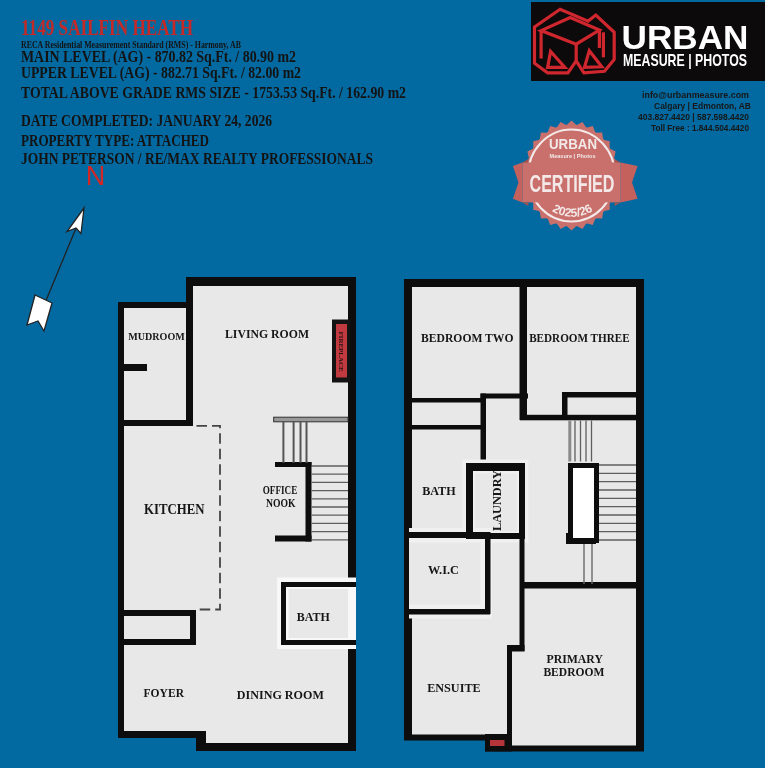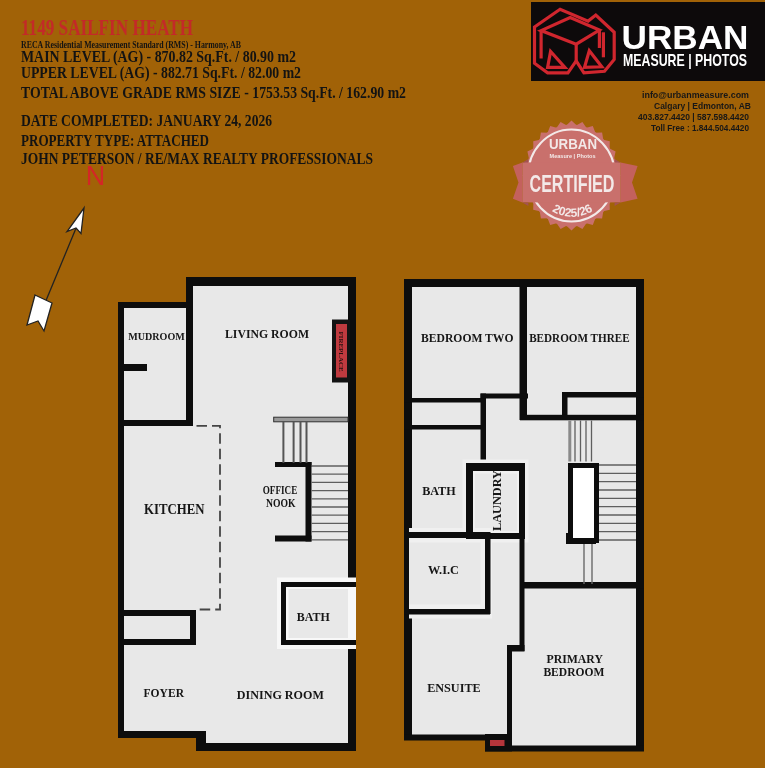--- a/index.html
+++ b/index.html
@@ -1,16 +1,16 @@
 <!DOCTYPE html>
 <html><head>
 <meta charset="utf-8">
 <style>
   html,body{margin:0;padding:0;background:#fff;}
-  #page{position:relative;width:765px;height:768px;background:#a16207;overflow:hidden;
+  #page{position:relative;width:765px;height:768px;background:#0369a1;overflow:hidden;
         font-family:"Liberation Serif", serif;}
 </style>
 </head>
 <body>
 <div id="page">
 
   <svg style="position:absolute;left:0;top:0;" width="520" height="180" viewBox="0 0 520 180">
     <g font-family="Liberation Serif, serif" font-weight="bold" fill="#131313">
 
       <text x="21" y="35.2" font-size="22.5" fill="#c32a28" textLength="172" lengthAdjust="spacingAndGlyphs">1149 SAILFIN HEATH</text>

